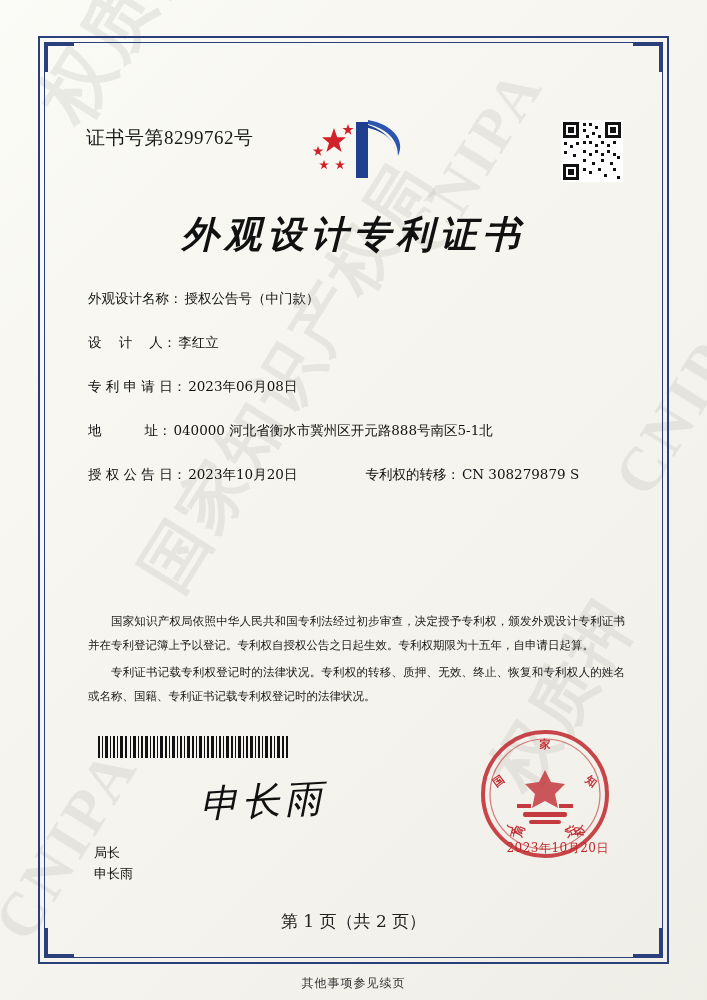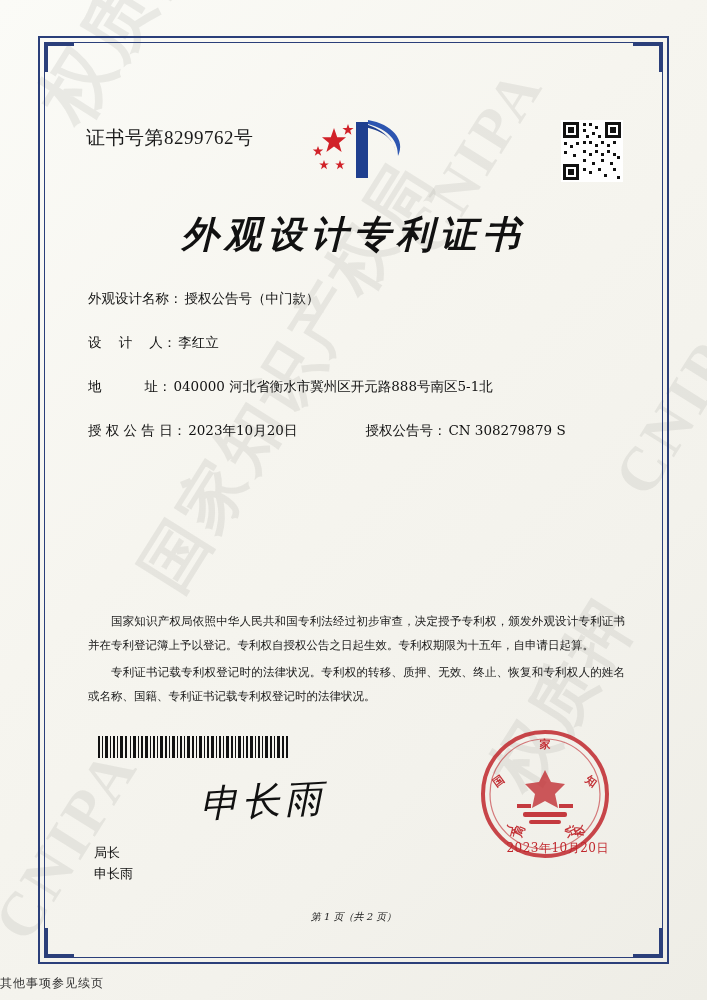--- a/index.html
+++ b/index.html
@@ -217,30 +217,30 @@
     font-family: "DejaVu Serif", serif;
     letter-spacing: 0.5px;
   }
 
   .page-no {
     position: absolute;
     left: 0;
     right: 0;
     top: 852px;
     text-align: center;
-    font-size: 10px;
+    font-size: 17px;
     color: #222;
     font-family: "DejaVu Serif", serif;
-    font-style: italic;
   }
   .footer-note {
     position: absolute;
     left: 0;
     right: 0;
     bottom: 8px;
+    text-align: center;
     font-size: 12px;
     color: #333;
     font-family: "DejaVu Serif", serif;
     letter-spacing: 1px;
   }
 </style>
 </head>
 <body>
 
 <div class="page">
@@ -339,28 +339,32 @@
     <div class="fields">
       <div class="field-row">
         <span class="field-label">外观设计名称：</span>
         <span class="field-value">授权公告号（中门款）</span>
       </div>
       <div class="field-row">
         <span class="field-label">设    计    人：</span>
         <span class="field-value">李红立</span>
       </div>
       <div class="field-row">
+        <span class="field-label">专 利 申 请 日：</span>
+        <span class="field-value">2023年06月08日</span>
+      </div>
+      <div class="field-row">
         <span class="field-label">地          址：</span>
         <span class="field-value">040000 河北省衡水市冀州区开元路888号南区5-1北</span>
       </div>
       <div class="field-row two-col">
         <span class="field-label">授 权 公 告 日：</span>
         <span class="field-value">2023年10月20日</span>
         <span class="col2">
-          <span class="field-label">授权公告号：</span>
+          <span class="field-label">专利权的转移：</span>
           <span class="field-value">CN 308279879 S</span>
         </span>
       </div>
     </div>
 
     <div class="paragraphs">
       <p>国家知识产权局依照中华人民共和国专利法经过初步审查，决定授予专利权，颁发外观设计专利证书并在专利登记簿上予以登记。专利权自授权公告之日起生效。专利权期限为十五年，自申请日起算。</p>
       <p>专利证书记载专利权登记时的法律状况。专利权的转移、质押、无效、终止、恢复和专利权人的姓名或名称、国籍、专利证书记载专利权登记时的法律状况。</p>
     </div>
 

